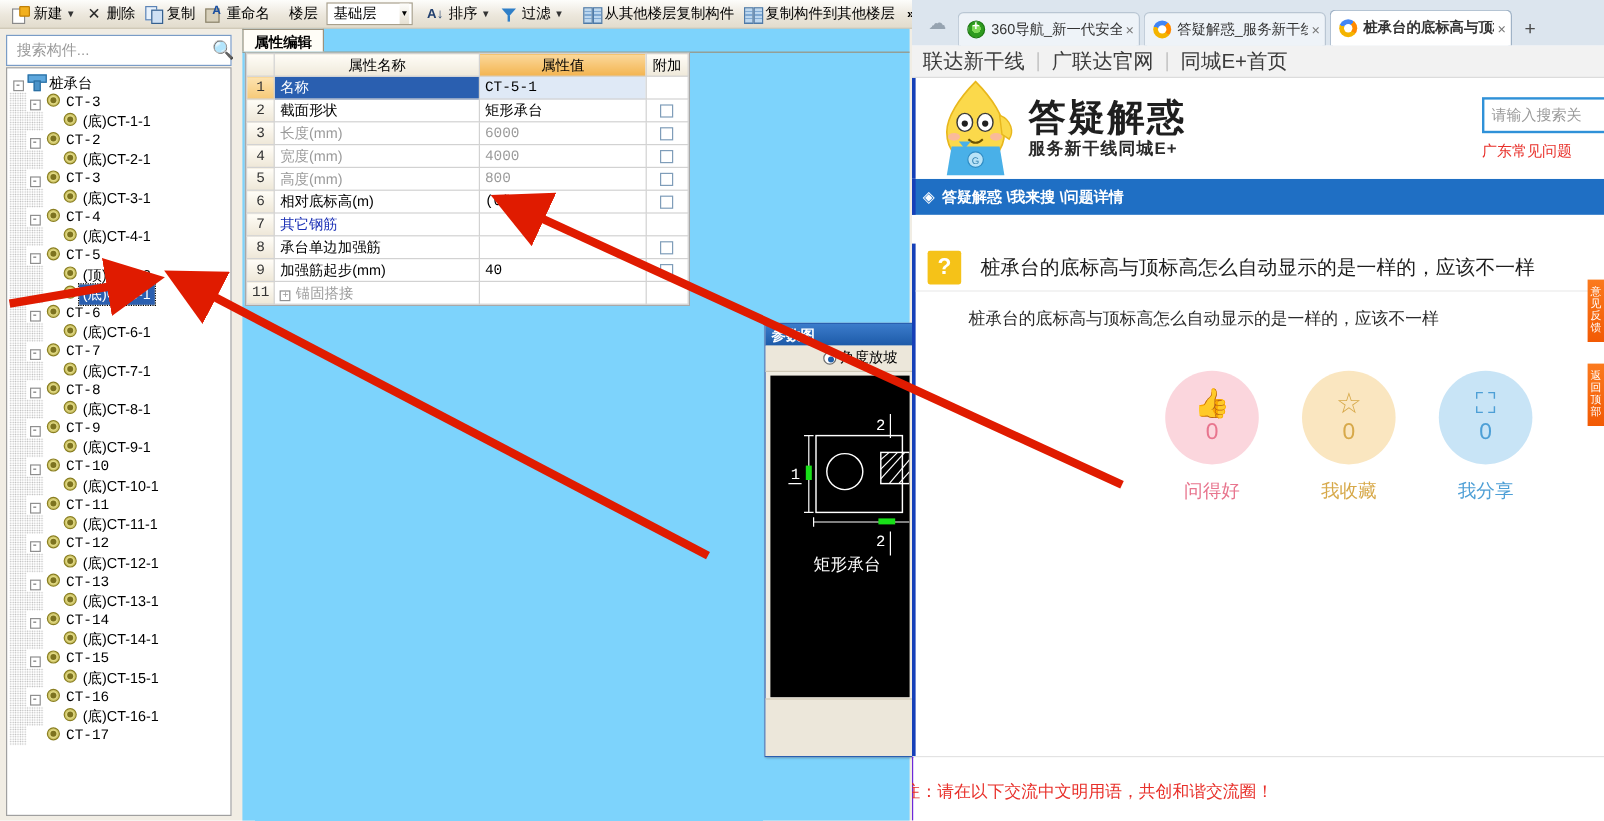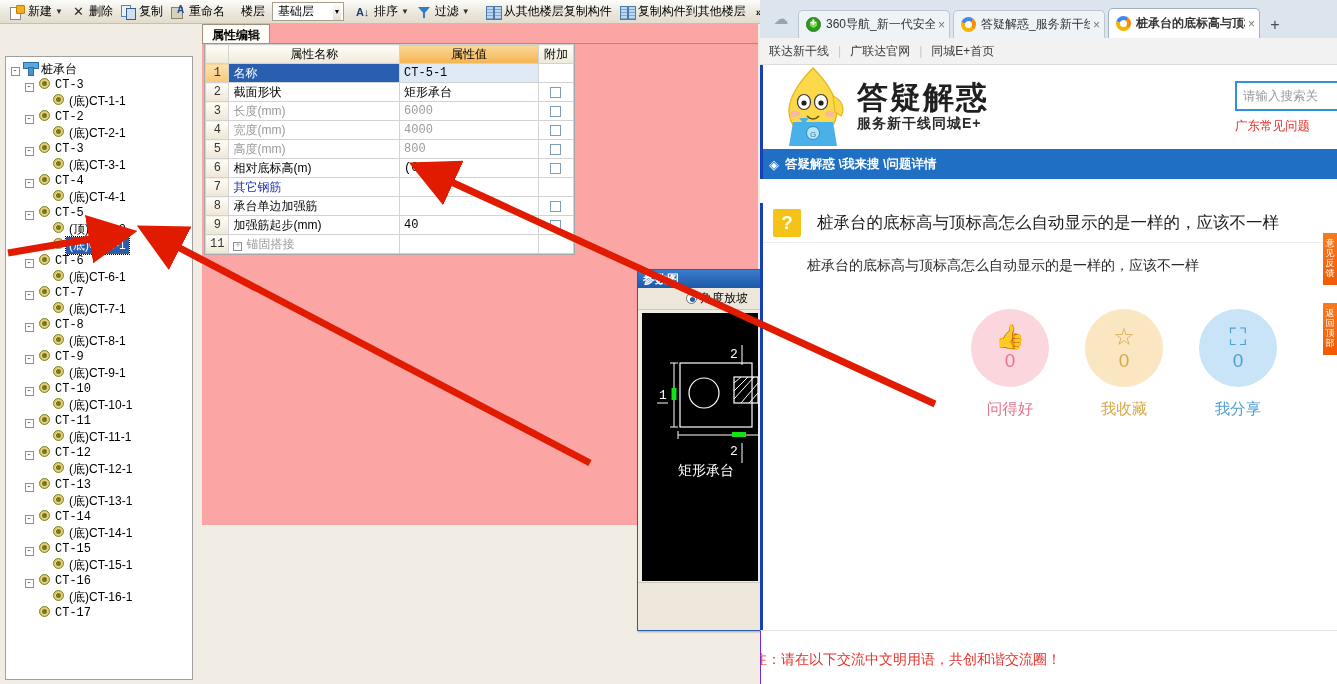--- a/index.html
+++ b/index.html
@@ -124,22 +124,22 @@
   .tlabel { padding-left: 3px; font-family: "Liberation Mono", "DejaVu Sans Mono", monospace; font-size: 12px; color: #000; }
   .tlabel.cjk { font-family: "Liberation Sans", sans-serif; }
   .tnode.selected .tlabel {
     background: #2a5fb0; color: #fff; outline: 1px dotted #000;
     padding-left: 3px; padding-right: 3px;
   }
 
   
   #proppanel {
     position: absolute; left: 202px; top: 24px;
-    width: 556px; height: 501px;
-    background: #fca5a5;
+    width: 556px; height: 660px;
+    background: #7dd3fc;
   }
   #proptab {
     position: absolute; left: 0; top: 0;
     height: 19px; padding: 2px 9px 0 9px;
     background: #fffdf7; border: 1px solid #9a927e; border-bottom: none;
     font-size: 12px; font-weight: bold; color: #000;
   }
   #proptabline {
     position: absolute; left: 0; top: 19px; width: 556px; height: 1px; background: #9a927e;
   }
@@ -248,21 +248,21 @@
     border-radius: 50%; position: relative;
   }
   .fav-ie::after{content:"";position:absolute;left:4px;top:4px;width:7px;height:7px;background:#fff;border-radius:50%;}
   .btab .ttl { flex: 1; overflow: hidden; text-overflow: clip; }
   .btab.active .ttl { font-weight: bold; }
   .btab .xc { margin-left: 3px; color: #777; font-size: 12px; }
   .newtab { width: 24px; height: 26px; display: flex; align-items: center; justify-content: center; font-size: 16px; color: #4a4a4a; }
 
   #linkbar {
     height: 27px; background: #f2f2f2; border-bottom: 1px solid #dcdcdc;
-    display: flex; align-items: center; font-size: 12px; color: #444;
+    display: flex; align-items: center; font-size: 17px; color: #444;
     padding-left: 0px;
   }
   #linkbar span.lk { padding: 0 9px; color: #3b3b3b; }
   #linkbar span.dv { color: #c7c7c7; }
 
   #sitehdr {
     position: relative; height: 84px; background: #fff;
     border-left: 3px solid #1640b8;
     display: flex; align-items: center;
   }
@@ -382,20 +382,24 @@
         <span class="ic ic-cpfl"></span>
         <span>从其他楼层复制构件</span>
       </div>
       <div class="tb-item">
         <span class="ic ic-cpfl"></span>
         <span>复制构件到其他楼层</span>
       </div>
       <div class="tb-overflow">»</div>
     </div>
 
+    <div id="searchbox">
+      <input type="text" placeholder="搜索构件..." style="">
+      <div class="search-ico">🔍</div>
+    </div>
 
     <div id="treepanel">
       <div id="tree">
           <div class="tnode">
             <span class="tw"><span class="expander">-</span></span>
             <span class="node-ico"><span class="root-ico"></span></span>
             <span class="tlabel cjk">桩承台</span>
           </div>
           <div class="tnode">
             <span class="dots"></span>

